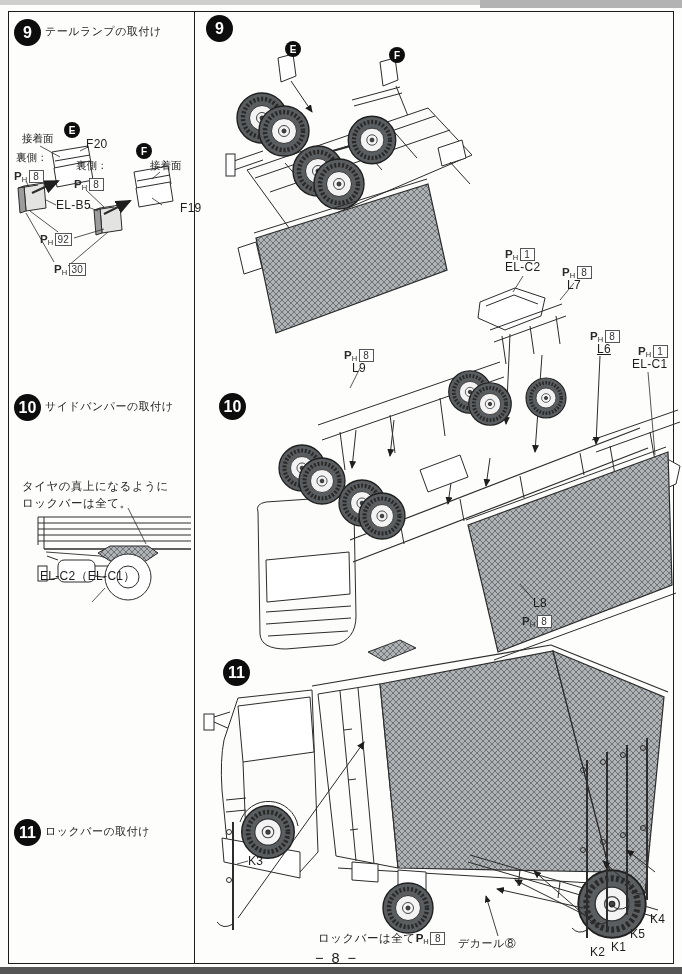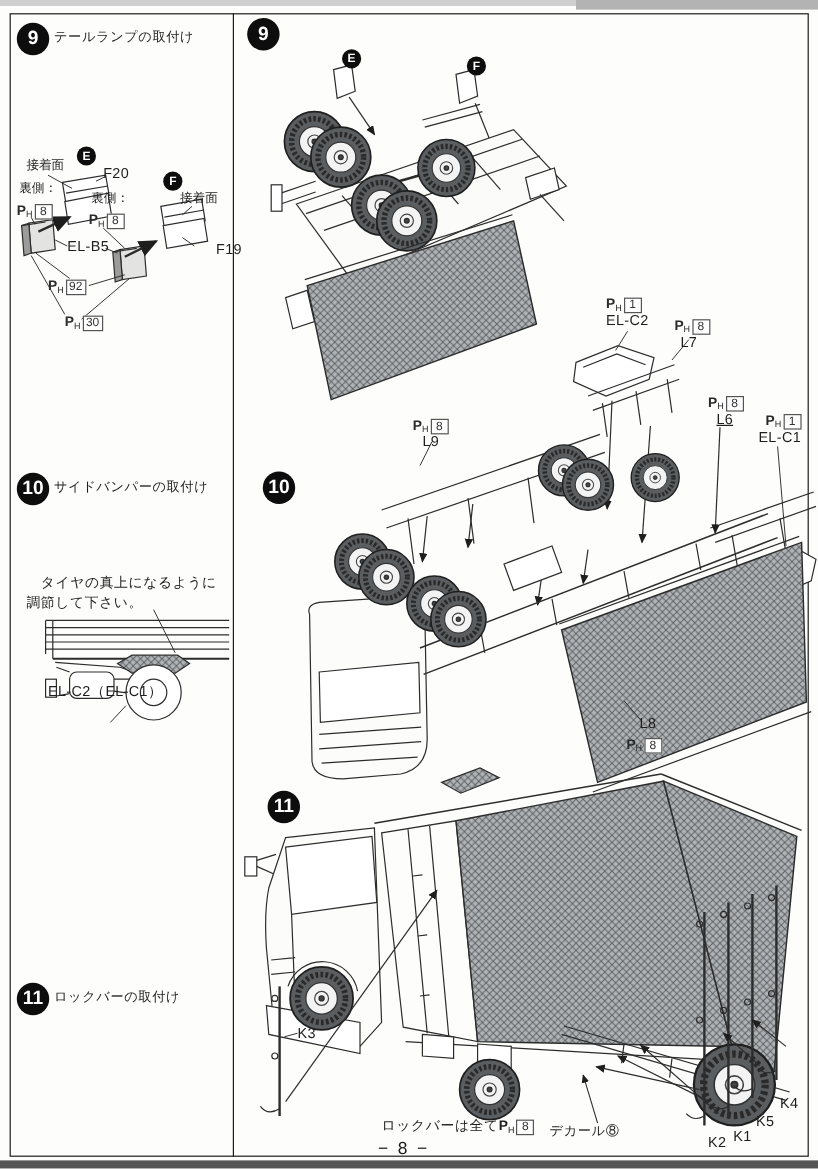--- a/index.html
+++ b/index.html
@@ -299,22 +299,22 @@
   <div class="lbl sm" style="left:150px;top:160px;">接着面</div>
   <div class="lbl code" style="left:56px;top:199px;">EL-B5</div>
   <div class="lbl code" style="left:180px;top:202px;">F19</div>
   <span class="ph" style="left:40px;top:229px;"><span class="php">P</span><span class="phh">H</span><span class="phn">92</span></span>
   <span class="ph" style="left:54px;top:259px;"><span class="php">P</span><span class="phh">H</span><span class="phn">30</span></span>
 
   <div class="badge b27" style="left:14px;top:394px;">
       <span>10</span>
     </div>
   <div class="lbl jp" style="left:45px;top:400px;">サイドバンパーの取付け</div>
-  <div class="lbl jps" style="left:34px;top:480px;text-align:right;">タイヤの真上になるように</div>
-  <div class="lbl jps" style="left:22px;top:497px;">調節して下さい。</div>
+  <div class="lbl jps" style="left:22px;top:480px;text-align:right;">タイヤの真上になるように</div>
+  <div class="lbl jps" style="left:22px;top:497px;">ロックバーは全て。</div>
   <div class="lbl code" style="left:40px;top:570px;">EL-C2（EL-C1）</div>
 
   <div class="badge b27" style="left:14px;top:819px;">
       <span>11</span>
     </div>
   <div class="lbl jp" style="left:45px;top:825px;">ロックバーの取付け</div>
 
   <div class="badge b27" style="left:206px;top:15px;">
       <span>9</span>
     </div>

